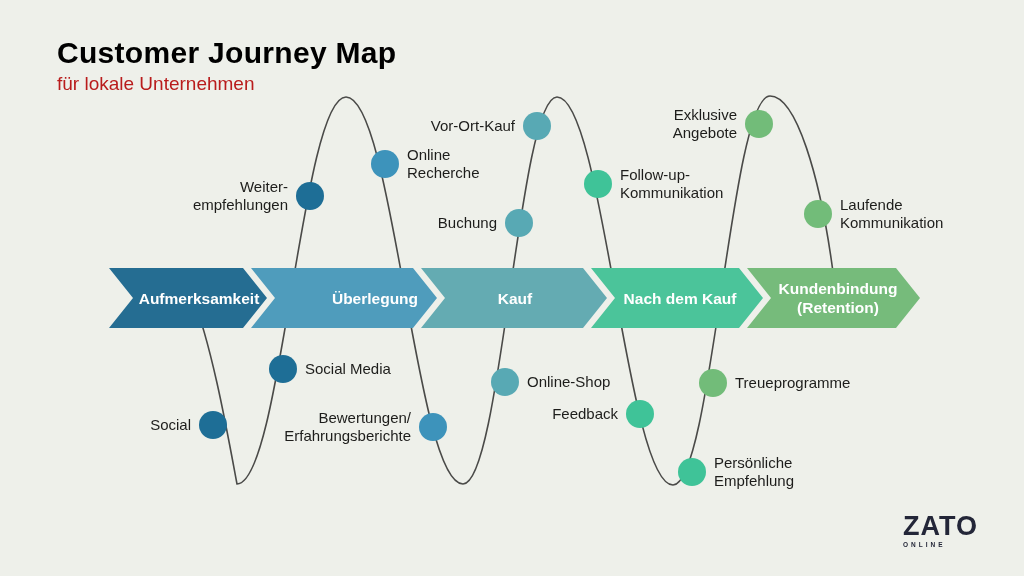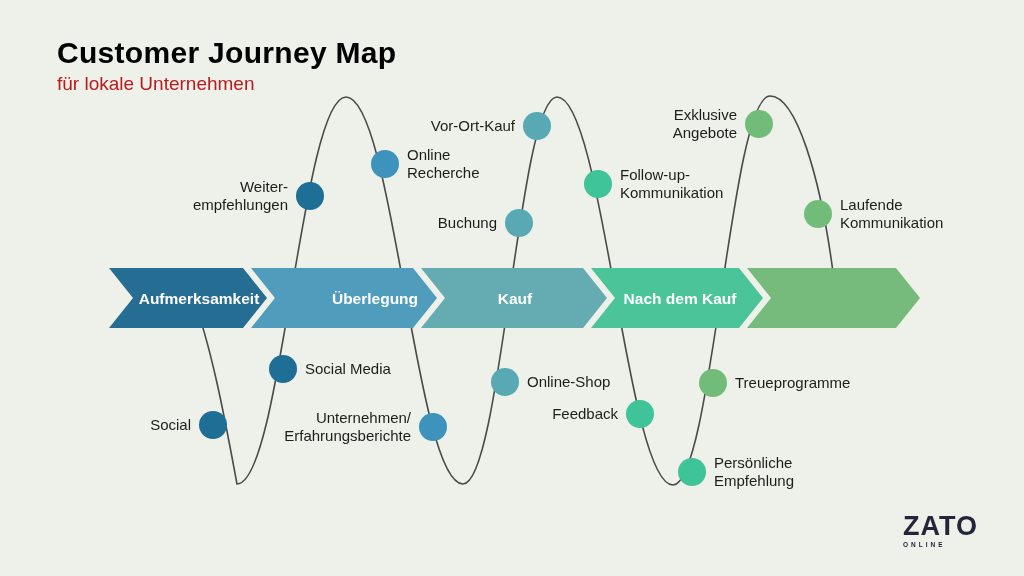--- a/index.html
+++ b/index.html
@@ -65,37 +65,41 @@
 
   <div class="title-block">
     <div class="title">Customer Journey Map</div>
     <div class="subtitle">für lokale Unternehmen</div>
   </div>
 
   <div class="stage-label" style="left:111px;">Aufmerksamkeit</div>
   <div class="stage-label" style="left:287px;">Überlegung</div>
   <div class="stage-label" style="left:427px;">Kauf</div>
   <div class="stage-label" style="left:592px;">Nach dem Kauf</div>
+  <div class="stage-label" style="left:750px;">
+    <span>Kundenbindung</span>
+    <span>(Retention)</span>
+  </div>
 
   <div class="tp align-right" style="right:833px; top:416px;">
     <span>Social</span>
   </div>
   <div class="tp align-right" style="right:736px; top:178px;">
     <span>Weiter-</span>
     <span>empfehlungen</span>
   </div>
   <div class="tp" style="left:305px; top:360px;">
     <span>Social Media</span>
   </div>
   <div class="tp" style="left:407px; top:146px;">
     <span>Online</span>
     <span>Recherche</span>
   </div>
   <div class="tp align-right" style="right:613px; top:409px;">
-    <span>Unternehmen/</span>
+    <span>Bewertungen/</span>
     <span>Erfahrungsberichte</span>
   </div>
   <div class="tp align-right" style="right:509px; top:117px;">
     <span>Vor-Ort-Kauf</span>
   </div>
   <div class="tp align-right" style="right:527px; top:214px;">
     <span>Buchung</span>
   </div>
   <div class="tp" style="left:527px; top:373px;">
     <span>Online-Shop</span>

